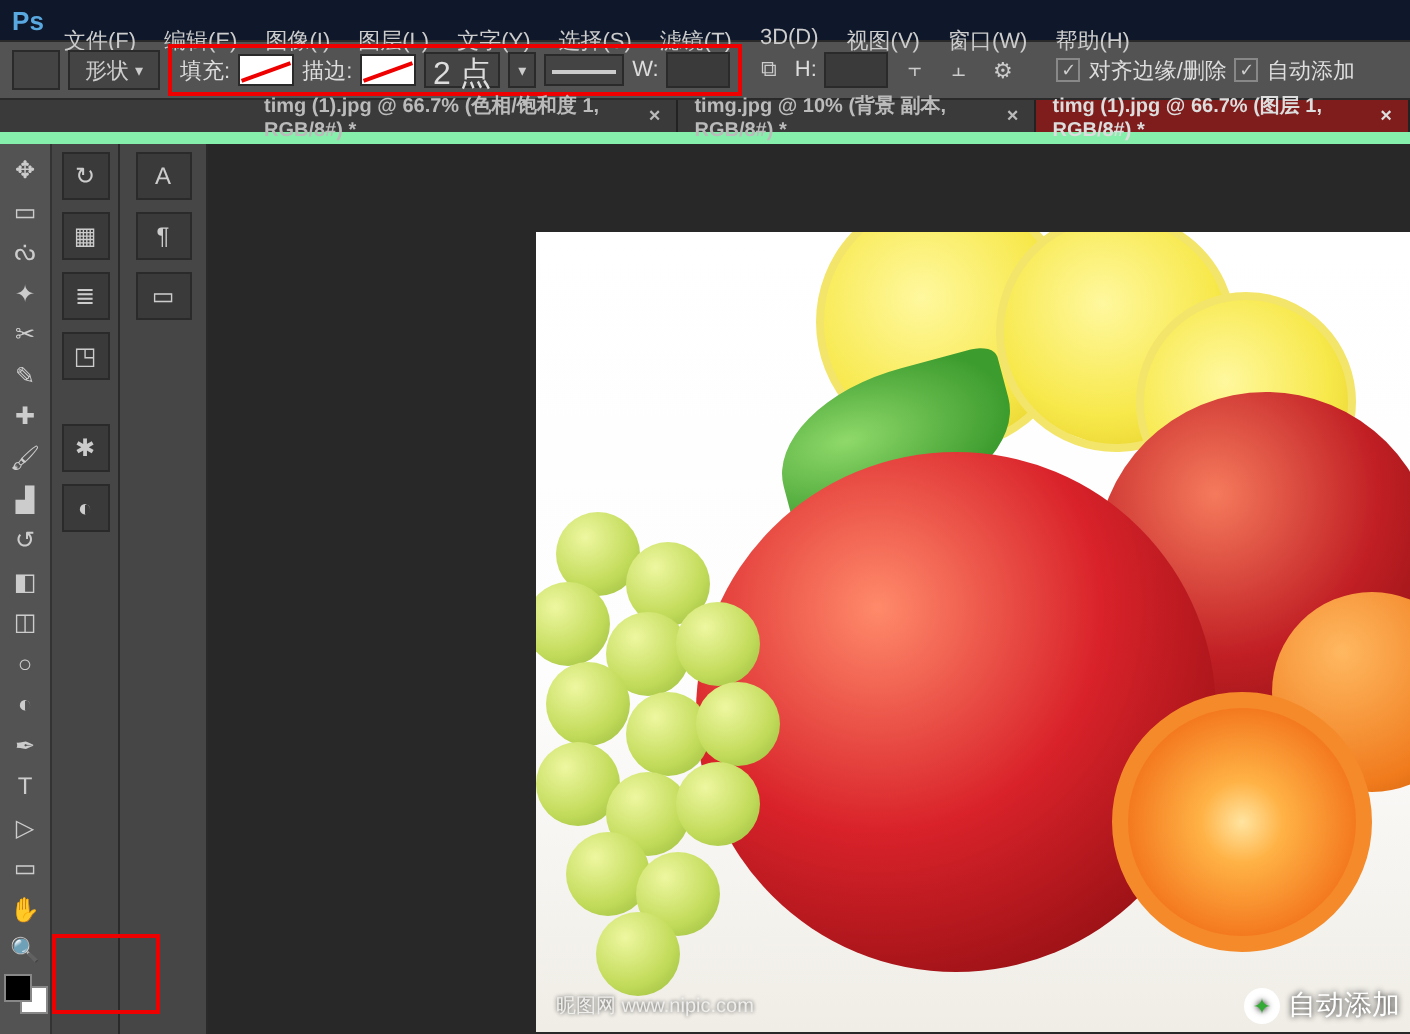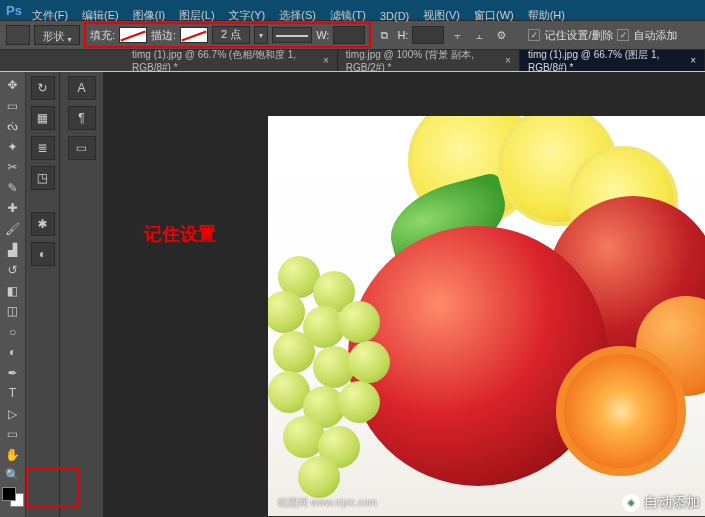--- a/index.html
+++ b/index.html
@@ -1,39 +1,39 @@
 <!DOCTYPE html>
 <html><head>
 <meta charset="utf-8">
 <style>
 * { margin: 0; padding: 0; box-sizing: border-box; font-family: "Microsoft YaHei", Arial, sans-serif; }
 body { background: #535353; color: #ccc; font-size: 11px; width: 705px; height: 517px; overflow: hidden; position: relative; }
 
-.menubar { height: 20px; background: #0c4a6e; display: flex; align-items: center; padding-left: 4px; gap: 2px; }
+.menubar { height: 20px; background: #0f172a; display: flex; align-items: flex-start; padding-left: 4px; gap: 2px; }
 .menubar .logo { width: 20px; height: 20px; display: flex; align-items: center; justify-content: center; font-weight: bold; color: #5aa8e0; font-size: 13px; }
 .menubar .menu-item { padding: 2px 6px; cursor: pointer; font-size: 11px; margin-top: 11px; }
 
 .optionsbar { height: 30px; background: #535353; border-top: 1px solid #2a2a2a; border-bottom: 1px solid #2a2a2a; display: flex; align-items: center; padding: 0 6px; gap: 4px; }
 .tool-preset { width: 24px; height: 20px; background: #444; border: 1px solid #2a2a2a; }
-.shape-dd { width: 46px; height: 20px; background: #444; border: 1px solid #2a2a2a; display: flex; align-items: flex-end; justify-content: center; font-size: 11px; }
+.shape-dd { width: 46px; height: 20px; background: #444; border: 1px solid #2a2a2a; display: flex; align-items: center; justify-content: center; font-size: 11px; }
 .highlight-box1 { border: 2px solid #e00; height: 26px; display: flex; align-items: center; padding: 0 4px; gap: 4px; }
 .lbl { font-size: 11px; color: #ddd; }
 .swatch-none { width: 28px; height: 16px; background: #fff; position: relative; border: 1px solid #2a2a2a; }
 .swatch-none::after { content: ""; position: absolute; left: 0; right: 0; top: 50%; border-top: 2px solid #e00; transform: rotate(-20deg); }
-.num-input { width: 38px; height: 18px; background: #444; border: 1px solid #2a2a2a; color: #ddd; font-size: 11px; text-align: center; }
+.num-input { width: 38px; height: 18px; background: #444; border: 1px solid #2a2a2a; color: #ddd; font-size: 16px; text-align: center; }
 .dd-arrow { width: 14px; height: 18px; background: #444; border: 1px solid #2a2a2a; display:flex; align-items:center; justify-content:center; font-size:8px; }
 .stroke-style { width: 40px; height: 16px; background: #444; border: 1px solid #2a2a2a; position: relative; }
 .stroke-style::after { content: ""; position: absolute; left: 3px; right: 3px; top: 50%; border-top: 2px solid #ccc; }
 .wh-input { width: 32px; height: 18px; background: #3a3a3a; border: 1px solid #2a2a2a; }
 .icon-sm { width: 18px; height: 18px; display: flex; align-items: center; justify-content: center; border: 1px solid transparent; }
 .chk { width: 12px; height: 12px; border: 1px solid #888; display: inline-flex; align-items: center; justify-content: center; font-size: 9px; }
 
-.tabsbar { height: 22px; background: #3a3a3a; display: flex; padding-left: 124px; border-bottom: 1px solid #86efac; }
+.tabsbar { height: 22px; background: #3a3a3a; display: flex; padding-left: 124px; border-bottom: 6px solid #86efac; font-weight: bold; }
 .doc-tab { padding: 3px 8px; font-size: 10px; color: #bbb; border-right: 1px solid #222; display: flex; align-items: center; gap: 6px; cursor: pointer; }
-.doc-tab.active { background: #0f172a; color: #ddd; }
+.doc-tab.active { background: #7f1d1d; color: #ddd; }
 .tab-close { font-size: 10px; }
 
 .workarea { position: absolute; top: 72px; left: 0; right: 0; bottom: 0; display: flex; }
 .toolbox { width: 26px; background: #535353; border-right: 1px solid #333; display: flex; flex-direction: column; align-items: center; padding-top: 4px; gap: 2px; }
 .tool { width: 22px; height: 20px; display: flex; align-items: center; justify-content: center; font-size: 12px; cursor: pointer; color: #ccc; }
 .color-swatches { margin-top: auto; margin-bottom: 10px; position: relative; width: 22px; height: 22px; }
 .fg-sw { position: absolute; top: 0; left: 0; width: 14px; height: 14px; background: #000; border: 1px solid #888; }
 .bg-sw { position: absolute; bottom: 0; right: 0; width: 14px; height: 14px; background: #fff; border: 1px solid #888; }
 
 .panel-col { width: 34px; background: #464646; border-right: 1px solid #2a2a2a; padding-top: 4px; display: flex; flex-direction: column; align-items: center; gap: 6px; }
@@ -103,32 +103,32 @@
   </div>
 
   <div class="icon-sm">⧉</div>
   <span class="lbl">H:</span>
   <div class="wh-input"></div>
   <div class="icon-sm">⫟</div>
   <div class="icon-sm">⫠</div>
   <div class="icon-sm">⚙</div>
   <div style="width:10px"></div>
   <span class="chk">✓</span>
-  <span class="lbl">记住设置/删除</span>
+  <span class="lbl">对齐边缘/删除</span>
   <span class="chk">✓</span>
   <span class="lbl">自动添加</span>
 </div>
 
 <div class="tabsbar">
   <div class="doc-tab">
     <span>timg (1).jpg @ 66.7% (色相/饱和度 1, RGB/8#) *</span>
     <span class="tab-close">×</span>
   </div>
   <div class="doc-tab">
-    <span>timg.jpg @ 100% (背景 副本, RGB/2#) *</span>
+    <span>timg.jpg @ 10% (背景 副本, RGB/8#) *</span>
     <span class="tab-close">×</span>
   </div>
   <div class="doc-tab active">
     <span>timg (1).jpg @ 66.7% (图层 1, RGB/8#) *</span>
     <span class="tab-close">×</span>
   </div>
 </div>
 
 <div class="workarea">
 
@@ -169,21 +169,20 @@
     <div class="panel-icon">◐</div>
   </div>
 
   <div class="panel-col2">
     <div class="panel-icon2">A</div>
     <div class="panel-icon2">¶</div>
     <div class="panel-icon2">▭</div>
   </div>
 
   <div class="canvas-area">
-    <div class="annotation">记住设置</div>
     <div class="canvas">
       <div class="fruit-bg">
         <div class="lemon lemon1"></div>
         <div class="lemon lemon2"></div>
         <div class="lemon lemon3"></div>
         <div class="apple-back"></div>
         <div class="leaf"></div>
         <div class="apple-main"></div>
         <div class="orange-whole"></div>
         <div class="orange-half"></div>

